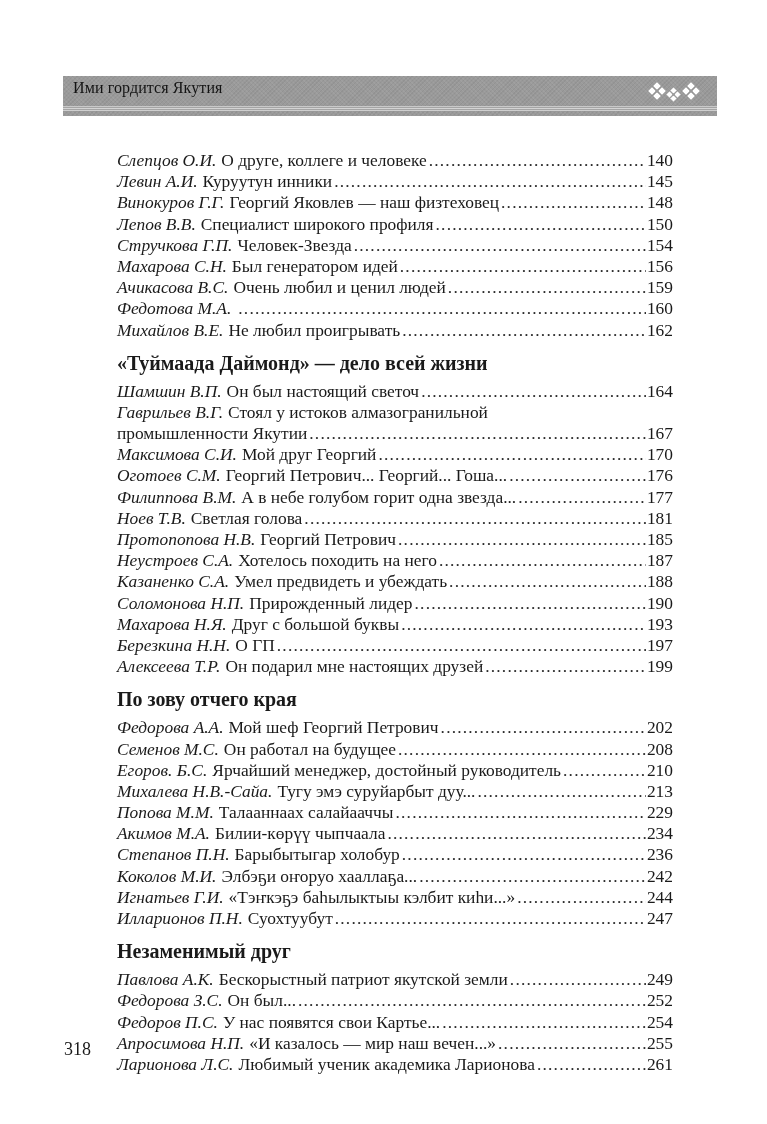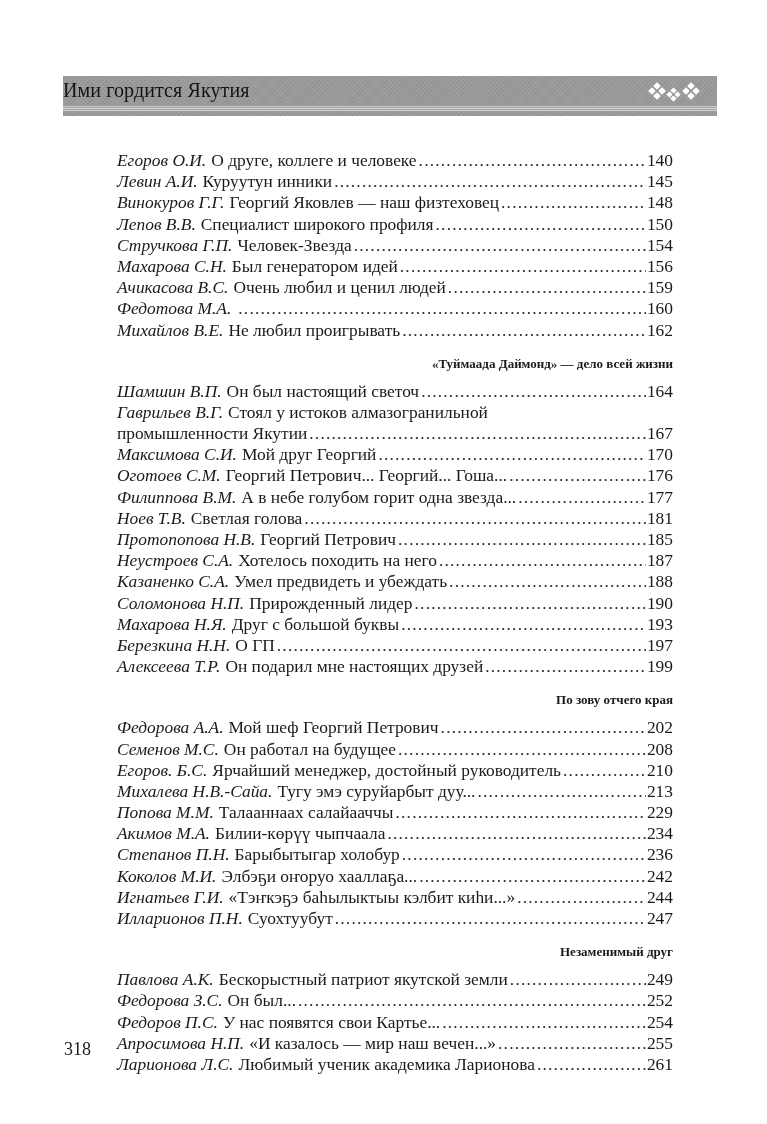--- a/index.html
+++ b/index.html
@@ -21,23 +21,23 @@
       top: 76px;
       width: 654px;
       height: 40px;
       background: #9a9a9a;
       background-image:
         repeating-linear-gradient(45deg, rgba(255,255,255,0.06) 0 1px, transparent 1px 3px),
         repeating-linear-gradient(-45deg, rgba(0,0,0,0.05) 0 1px, transparent 1px 3px);
     }
     .header-title {
       position: absolute;
-      left: 0;
+      left: 10px;
       top: 3px;
-      font-size: 20px;
+      font-size: 16px;
       color: #141414;
       letter-spacing: 0.1px;
     }
     .header-stripes {
       position: absolute;
       left: 0;
       right: 0;
       bottom: 4px;
       height: 6px;
       background:
@@ -102,22 +102,22 @@
       height: 21.2px;
     }
     .wrap-line2 {
       display: flex;
       width: 100%;
       align-items: baseline;
       height: 21.2px;
     }
     .section-heading {
       font-weight: bold;
-      font-size: 13px;
-      text-align: right;
+      font-size: 20px;
+      text-align: left;
       line-height: 21px;
       margin: 12px 0 7px 0;
     }
     .page-number {
       position: absolute;
       left: 64px;
       top: 1039px;
       font-size: 18px;
     }
   </style>
@@ -150,21 +150,21 @@
       <circle cx="46" cy="11" r="1.6"></circle>
     </g>
   </svg>
   <div class="header-stripes"></div>
 </div>
 
 <div class="toc">
 
   <div>
     <div class="toc-entry">
-      <span class="author">Егоров О.И.</span>
+      <span class="author">Слепцов О.И.</span>
       <span class="title">О друге, коллеге и человеке</span>
       <span class="dots"></span>
       <span class="page">140</span>
     </div>
     <div class="toc-entry">
       <span class="author">Левин А.И.</span>
       <span class="title">Куруутун инники</span>
       <span class="dots"></span>
       <span class="page">145</span>
     </div>

